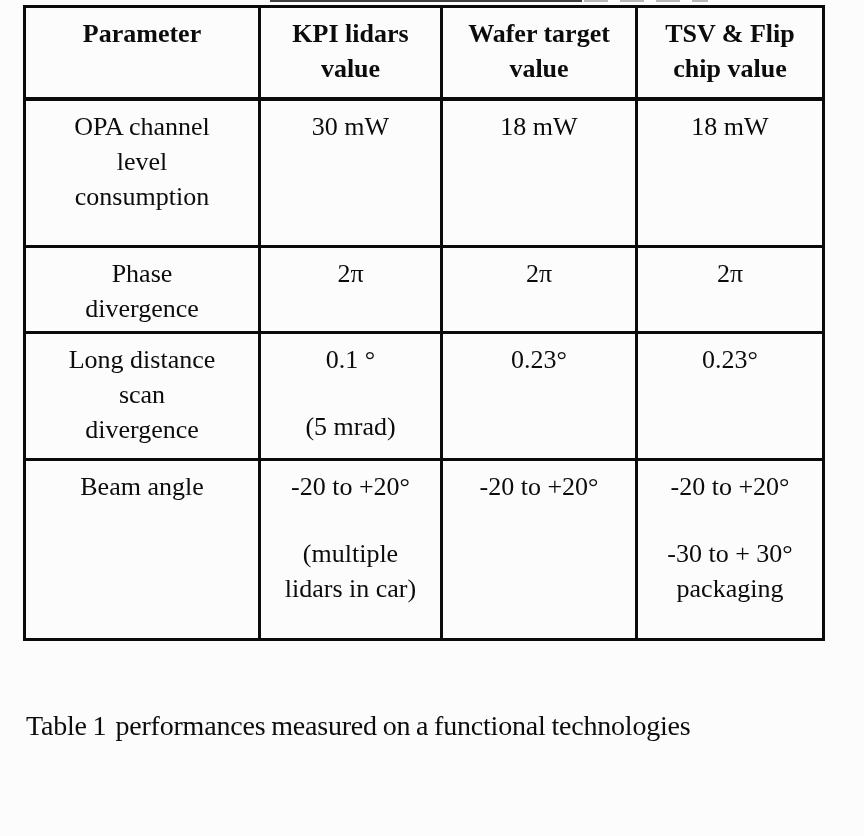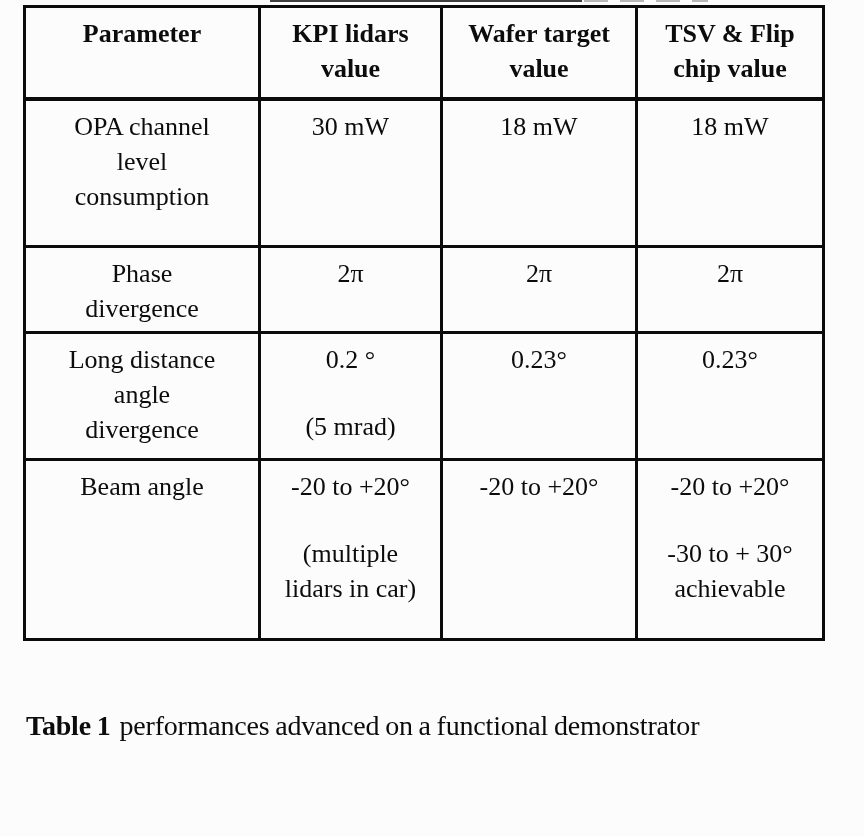--- a/index.html
+++ b/index.html
@@ -26,21 +26,21 @@
   }
   tr.hdr th{font-weight:bold;border-bottom-width:4px;}
   td.param{font-weight:bold;}
   .para{margin-top:32px;}
   .ln{white-space:nowrap;}
   .caption{
     position:absolute;left:26px;top:706px;width:816px;
     font-size:28px;line-height:40px;word-spacing:-1px;letter-spacing:-0.2px;
   }
   .cap-line{white-space:nowrap;}
-  .cap-bold{font-weight:bold;margin-right:9px;}
+  .cap-bold{font-weight:normal;margin-right:9px;}
 </style>
 </head>
 <body>
 
 <div class="artifact-dark"></div>
 <div class="artifact-light"></div>
 
 <table class="params">
   <colgroup>
     <col style="width:235px">
@@ -97,25 +97,25 @@
       <div class="ln">2π</div>
     </td>
     <td>
       <div class="ln">2π</div>
     </td>
   </tr>
 
   <tr style="height:127px">
     <td class="param">
       <div class="ln">Long distance</div>
-      <div class="ln">angle</div>
+      <div class="ln">scan</div>
       <div class="ln">divergence</div>
     </td>
     <td>
-      <div class="ln">0.2 °</div>
+      <div class="ln">0.1 °</div>
       <div class="para">
         <div class="ln">(5 mrad)</div>
       </div>
     </td>
     <td>
       <div class="ln">0.23°</div>
     </td>
     <td>
       <div class="ln">0.23°</div>
     </td>
@@ -132,23 +132,23 @@
         <div class="ln">lidars in car)</div>
       </div>
     </td>
     <td>
       <div class="ln">-20 to +20°</div>
     </td>
     <td>
       <div class="ln">-20 to +20°</div>
       <div class="para">
         <div class="ln">-30 to + 30°</div>
-        <div class="ln">achievable</div>
+        <div class="ln">packaging</div>
       </div>
     </td>
   </tr>
 
 </tbody>
   </table>
 
 <div class="caption">
-  <div class="cap-line"><span class="cap-bold">Table 1</span><span>performances advanced on a functional demonstrator</span></div>
+  <div class="cap-line"><span class="cap-bold">Table 1</span><span>performances measured on a functional technologies</span></div>
 </div>
 
 </body></html>

